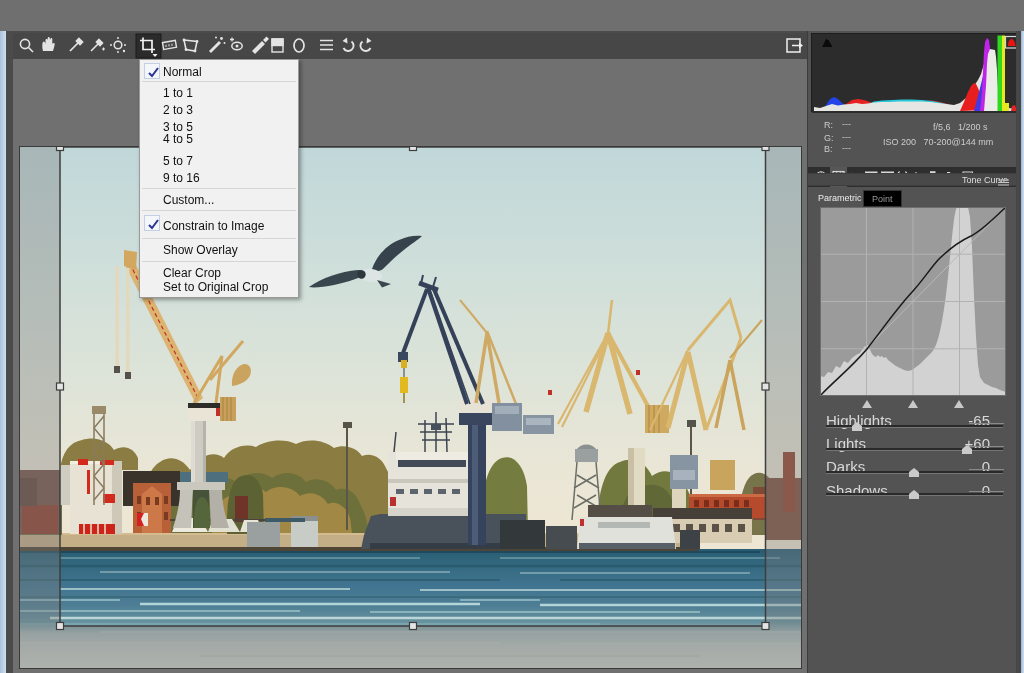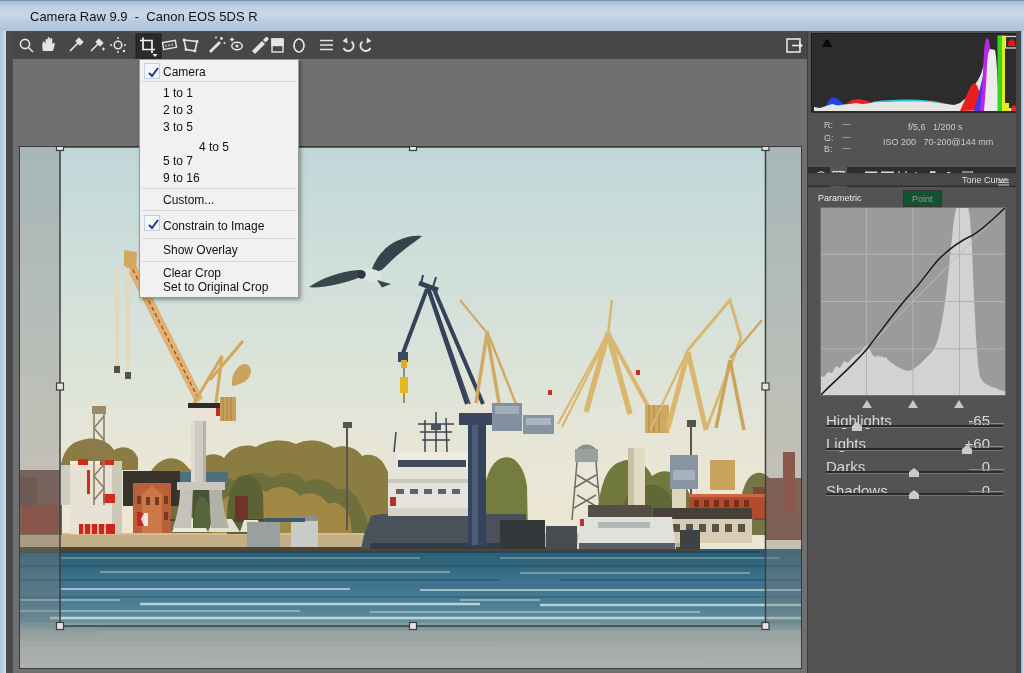--- a/index.html
+++ b/index.html
@@ -18,43 +18,40 @@
 #canvas { position:absolute; left:13px; top:59px; width:794px; height:614px; background:#707070; }
 #panel { position:absolute; left:807px; top:31px; width:217px; height:642px; background:#535353; border-left:1px solid #3c3c3c; }
 #histbox { position:absolute; left:3px; top:2px; width:206px; height:79px; border:1px solid #1e1e1e; }
 .ptxt { position:absolute; font-size:9px; color:#cccccc; }
 #iconrow { position:absolute; left:0px; top:136px; width:210px; height:20px; }
 #tchead { position:absolute; left:0; top:142px; width:210px; height:13px; background:#494949; border-top:1px solid #3e3e3e; border-bottom:1px solid #3e3e3e;
   font-size:9px; color:#dedede; text-align:right; line-height:13px; padding-right:10px; }
 #tcmenu { position:absolute; right:9px; top:3px; }
 #tabs { position:absolute; left:0px; top:159px; width:210px; height:17px; font-size:9px; }
 #tab1 { position:absolute; left:10px; top:3px; color:#ececec; }
-#tab2 { position:absolute; left:55px; top:0px; color:#989898; background:#14532d; padding:3px 8px 2px 8px; border:1px solid #343434;margin-left:40px; }
+#tab2 { position:absolute; left:55px; top:0px; color:#989898; background:#000000; padding:3px 8px 2px 8px; border:1px solid #343434; }
 #curvebox { position:absolute; left:12px; top:176px; width:186px; height:189px; }
 .tri { position:absolute; width:0; height:0; border-left:5px solid transparent; border-right:5px solid transparent; border-bottom:8px solid #c8c8c8; }
 .slab { position:absolute; left:18px; width:178px; font-size:15px; color:#d8d8d8; }
 .sval { float:right; margin-right:14px; }
 .strack { position:absolute; left:18px; width:177px; height:3px; background:#2a2a2a; border-bottom:1px solid #757575; }
 .vline { position:absolute; left:161px; width:35px; height:1px; background:#8a8a8a; }
 .sh { position:absolute; top:-3px; width:10px; height:9px; background:#cacaca;
   clip-path:polygon(50% 0, 100% 45%, 100% 100%, 0 100%, 0 45%); }
 #photo { position:absolute; left:19px; top:146px; width:783px; height:523px; }
 #menu { position:absolute; left:139px; top:59px; width:160px; height:239px; background:#f1f1f1;
   border:1px solid #9a9a9a; box-shadow:2px 2px 4px rgba(0,0,0,0.35); font-size:12px; color:#111; }
 .mi { position:absolute; left:23px; white-space:nowrap; }
 .sep { position:absolute; left:2px; width:154px; height:1px; background:#d6d6d6; }
 .chk { position:absolute; left:4px; width:16px; height:16px; border:1px solid #c2cfe4; background:#f4f6fb; }
 .chk svg { position:absolute; left:2px; top:2px; }
 </style>
 </head>
 <body>
 <div id="win">
-  <div id="titlebar">
-      <div id="titletext">Camera Raw 9.9&nbsp;&nbsp;-&nbsp;&nbsp;Canon EOS 5DS R</div>
-    </div>
   <div id="appframe"></div>
   <div id="toolbar"><svg width="794" height="26" viewBox="13 33 794 26">
     <rect x="136" y="34" width="25" height="24" fill="#2b2b2b" stroke="#1c1c1c" stroke-width="1"></rect>
     <g stroke="#e4e4e4" stroke-width="1.6" fill="none">
       <circle cx="25" cy="44" r="4.6"></circle>
       <path d="M28.5,47.5 L33,52"></path>
     </g>
     <path d="M43,51 C42,47 42,42 43.5,41.5 C45,41 45.5,44 45.5,44 L45.5,40 C45.5,38.5 47.5,38.5 47.5,40 L47.7,38 C47.9,36.6 49.7,36.8 49.8,38.2 L50,40 L50.4,38.8 C50.8,37.6 52.4,37.9 52.3,39.2 L52.3,44 C52.3,44 53,42.5 54.2,43 C55.4,43.5 54,47.5 53,51 Z" fill="#e4e4e4"></path>
     <g stroke="#e4e4e4" stroke-width="1.7" fill="none">
       <path d="M70,51 L80,41"></path>
@@ -439,21 +436,21 @@
       <path d="M10,13 l4.5,-8.5 l4.5,8.5 Z M13,6 h3.5 l4,7 h-4 Z" fill="#0a0a0a"></path>
       <rect x="193.5" y="2.5" width="12" height="11.5" fill="none" stroke="#d8d8d8" stroke-width="1.2"></rect>
       <path d="M196,12 C196,7 198,5 199.5,5 C201,5 203,7 203.5,12 Z" fill="#e81414"></path>
     </svg></div>
     <div class="ptxt" style="left:16px; top:89px;">R:</div>
     <div class="ptxt" style="left:16px; top:102px;">G:</div>
     <div class="ptxt" style="left:16px; top:113px;">B:</div>
     <div class="ptxt" style="left:34px; top:88px;">---</div>
     <div class="ptxt" style="left:34px; top:101px;">---</div>
     <div class="ptxt" style="left:34px; top:112px;">---</div>
-    <div class="ptxt" style="left:75px; top:91px;padding-left:25px;">f/5,6&nbsp;&nbsp;&nbsp;1/200&nbsp;s</div>
+    <div class="ptxt" style="left:100px; top:91px;padding-left:25px;">f/5,6&nbsp;&nbsp;&nbsp;1/200&nbsp;s</div>
     <div class="ptxt" style="left:75px; top:106px;">ISO&nbsp;200&nbsp;&nbsp;&nbsp;70-200@144&nbsp;mm</div>
     <div id="iconrow"><svg width="210" height="20" viewBox="0 0 210 20">
       <rect x="0" y="0" width="210" height="20" fill="#2e2e2e"></rect>
       <rect x="22" y="0" width="17" height="20" fill="#575757"></rect>
       <g stroke="#d8d8d8" stroke-width="1.1" fill="none">
         <circle cx="13" cy="10" r="5.2"></circle>
         <path d="M13,5 L14.8,10 L13,15 M8.2,8.2 L14.5,9.8 M17.8,7.2 L13.2,10 M9.5,13.5 L13,10" stroke-width="0.8"></path>
         <rect x="25" y="4.5" width="11" height="11"></rect>
         <path d="M25,15.5 L36,4.5 M28.6,4.5 V15.5 M32.3,4.5 V15.5 M25,8.2 H36 M25,11.9 H36" stroke-width="0.7"></path>
         <path d="M41,14.5 L44.8,5.5 L48.6,14.5 Z M46.5,14.5 L49.8,8.5 L53,14.5 Z" fill="#d8d8d8" stroke="none"></path>
@@ -518,26 +515,26 @@
   </div>
   <div id="leftborder"></div>
   <div id="rscroll" style="position:absolute; left:1016px; top:31px; width:5px; height:642px; background:#474747;"></div>
   <div id="rightborder"></div>
   <div id="menu">
     <div class="chk" style="top:3px;">
         <svg width="13" height="13" viewBox="0 0 13 13">
           <path d="M2,7 L5,10 L11,2" stroke="#283593" stroke-width="2" fill="none"></path>
         </svg>
       </div>
-    <div class="mi" style="top:5px;">Camera</div>
+    <div class="mi" style="top:5px;">Normal</div>
     <div class="sep" style="top:21px;"></div>
     <div class="mi" style="top:26px;">1 to 1</div>
     <div class="mi" style="top:43px;">2 to 3</div>
     <div class="mi" style="top:60px;">3 to 5</div>
-    <div class="mi" style="top:80px;margin-left:36px;">4 to 5</div>
+    <div class="mi" style="top:72px;">4 to 5</div>
     <div class="mi" style="top:94px;">5 to 7</div>
     <div class="mi" style="top:111px;">9 to 16</div>
     <div class="sep" style="top:128px;"></div>
     <div class="mi" style="top:133px;text-align:center;">Custom...</div>
     <div class="sep" style="top:150px;"></div>
     <div class="chk" style="top:155px;">
         <svg width="13" height="13" viewBox="0 0 13 13">
           <path d="M2,7 L5,10 L11,2" stroke="#283593" stroke-width="2" fill="none"></path>
         </svg>
       </div>

